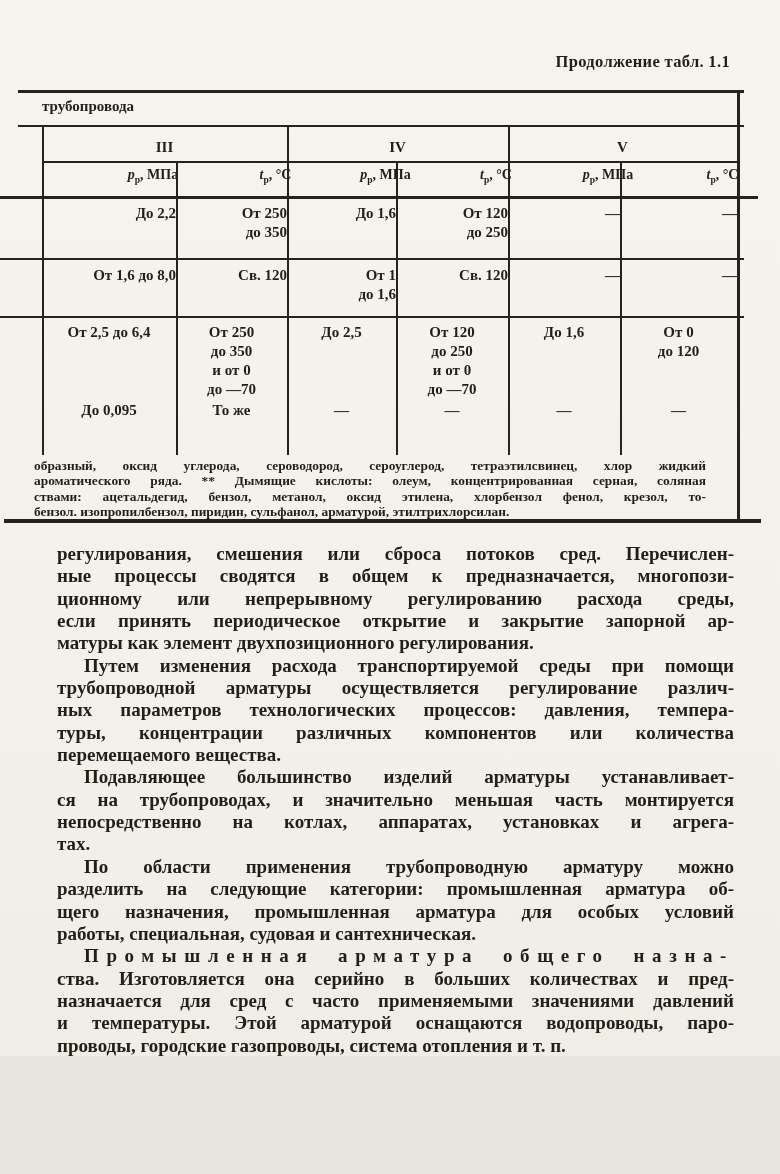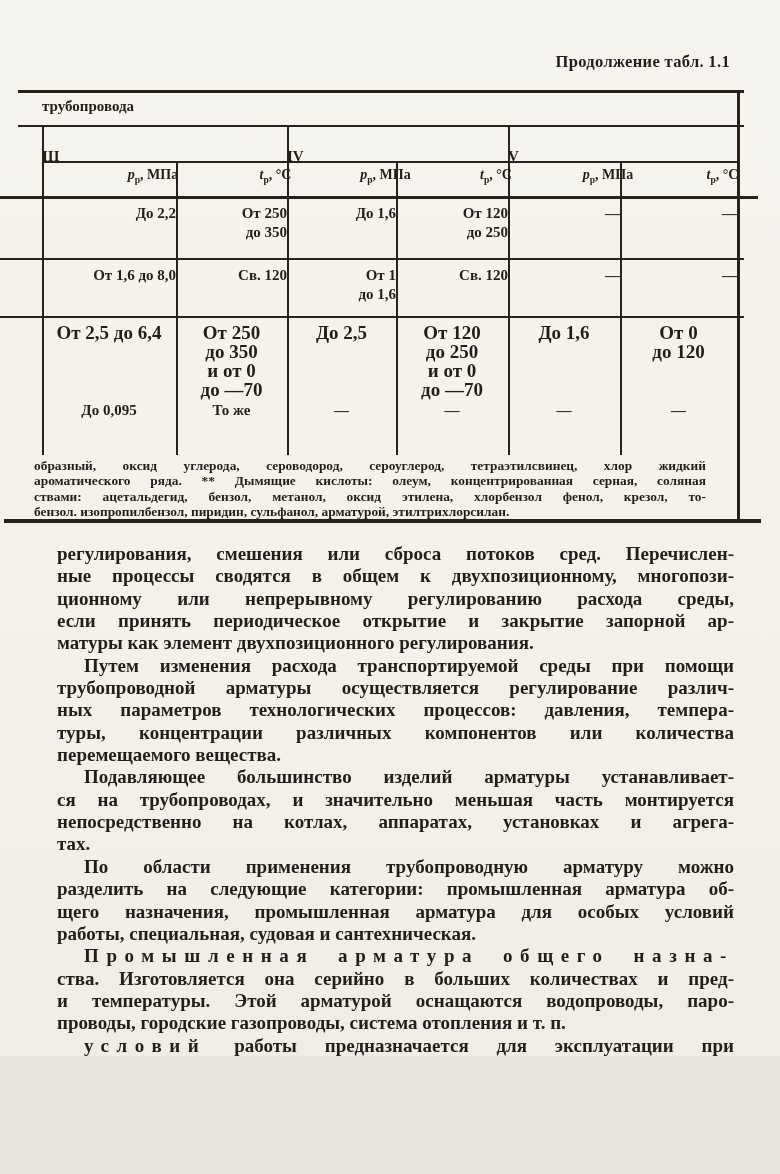--- a/index.html
+++ b/index.html
@@ -29,31 +29,31 @@
   .h-r1{left:-18px;top:168px;width:744px;height:2px;}
   .h-r2{left:-18px;top:226px;width:744px;height:2px;}
   .v{position:absolute;width:2px;background:#26231d;}
   .v-full{top:35px;height:330px;}
   .v-sub{top:71px;height:294px;}
   .v0{left:24px}.v1{left:158px}.v2{left:269px}.v3{left:378px}.v4{left:490px}.v5{left:602px}
   .frame-right{position:absolute;left:719px;top:2px;width:3px;height:428px;background:#26231d;}
   .bottom-rule{position:absolute;left:4px;top:519px;width:757px;height:4px;background:#26231d;}
 
   .pipe-label{position:absolute;left:24px;top:8px;font-size:15px;text-align:right;}
-  .glabel{position:absolute;top:58px;font-size:15px;}
+  .glabel{position:absolute;top:49px;text-align:center;font-size:15px;}
   .g0{left:24px;width:245px}.g1{left:269px;width:221px}.g2{left:490px;width:229px}
   .slabel{position:absolute;top:77px;text-align:center;font-size:14px;margin-left:44px;}
   .slabel i{font-style:italic;}
   .slabel sub{font-size:.68em;}
   .c0{left:24px;width:134px}.c1{left:158px;width:111px}.c2{left:269px;width:109px}
   .c3{left:378px;width:112px}.c4{left:490px;width:112px}.c5{left:602px;width:117px}
   .cell{position:absolute;text-align:right;font-size:15px;line-height:19px;white-space:pre-line;}
   .r0{top:114px}.r1{top:176px}
   .rcell{position:absolute;top:226px;height:139px;}
-  .rcell .a{padding-top:7px;text-align:center;font-size:19px;line-height:19px;white-space:pre-line;}
+  .rcell .a{padding-top:7px;text-align:center;font-size:15px;line-height:19px;white-space:pre-line;}
   .rcell .b{position:absolute;top:86px;left:0;width:100%;text-align:center;font-size:15px;}
 
   
   .footnote{position:absolute;left:16px;top:368px;width:672px;font-size:13.4px;line-height:15.3px;}
 
   
   .bodytext{position:absolute;left:57px;top:543px;width:677px;font-size:19px;line-height:22.35px;}
   .bline{text-align:justify;text-align-last:justify;}
   .bline.lastline{text-align-last:left;}
   .para .bline:first-child{text-indent:27px;}
@@ -153,21 +153,21 @@
         <div class="bline"><span>ствами: ацетальдегид, бензол, метанол, оксид этилена, хлорбензол фенол, крезол, то-</span></div>
         <div class="bline lastline"><span>бензол. изопропилбензол, пиридин, сульфанол, арматурой, этилтрихлорсилан.</span></div>
       </div>
   </div>
 
   <div class="bottom-rule"></div>
 
   <div class="bodytext">
     <div class="para noindent">
         <div class="bline"><span>регулирования, смешения или сброса потоков сред. Перечислен-</span></div>
-        <div class="bline"><span>ные процессы сводятся в общем к двухпозиционному, многопози-</span></div>
+        <div class="bline"><span>ные процессы сводятся в общем к предназначается, многопози-</span></div>
         <div class="bline"><span>ционному или непрерывному регулированию расхода среды,</span></div>
         <div class="bline"><span>если принять периодическое открытие и закрытие запорной ар-</span></div>
         <div class="bline lastline"><span>матуры как элемент двухпозиционного регулирования.</span></div>
       </div>
     <div class="para">
         <div class="bline"><span>Путем изменения расхода транспортируемой среды при помощи</span></div>
         <div class="bline"><span>трубопроводной арматуры осуществляется регулирование различ-</span></div>
         <div class="bline"><span>ных параметров технологических процессов: давления, темпера-</span></div>
         <div class="bline"><span>туры, концентрации различных компонентов или количества</span></div>
         <div class="bline lastline"><span>перемещаемого вещества.</span></div>
@@ -180,20 +180,21 @@
       </div>
     <div class="para">
         <div class="bline"><span>По области применения трубопроводную арматуру можно</span></div>
         <div class="bline"><span>разделить на следующие категории: промышленная арматура об-</span></div>
         <div class="bline"><span>щего назначения, промышленная арматура для особых условий</span></div>
         <div class="bline lastline"><span>работы, специальная, судовая и сантехническая.</span></div>
       </div>
     <div class="para">
         <div class="bline"><span class="sperr">Промышленная арматура общего назна-</span></div>
         <div class="bline"><span>ства. Изготовляется она серийно в больших количествах и пред-</span></div>
+        <div class="bline"><span>назначается для сред с часто применяемыми значениями давлений</span></div>
         <div class="bline"><span>и температуры. Этой арматурой оснащаются водопроводы, паро-</span></div>
         <div class="bline lastline"><span>проводы, городские газопроводы, система отопления и т. п.</span></div>
       </div>
     <div class="para">
         <div class="bline"><span class="sperr">условий</span><span> работы предназначается для эксплуатации при</span></div>
       </div>
   </div>
 
   <div class="pagenum">11</div>
 

